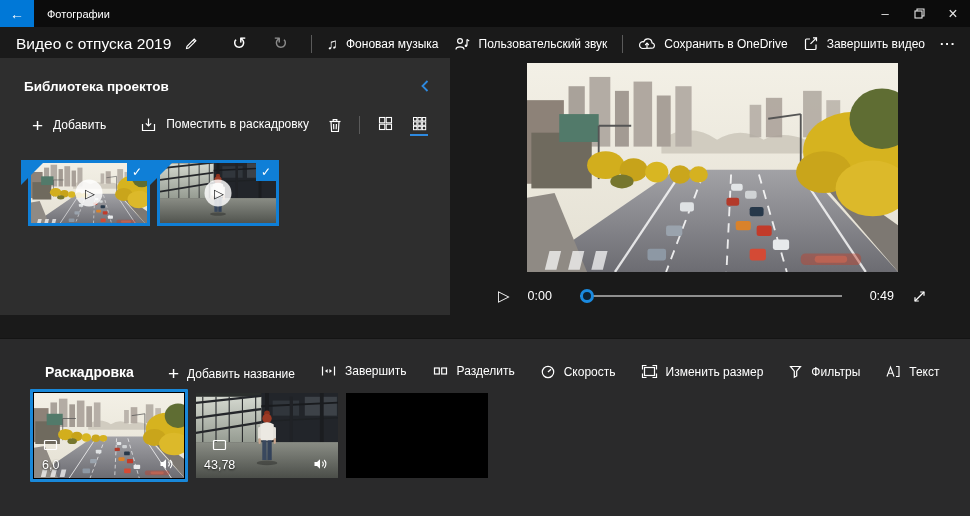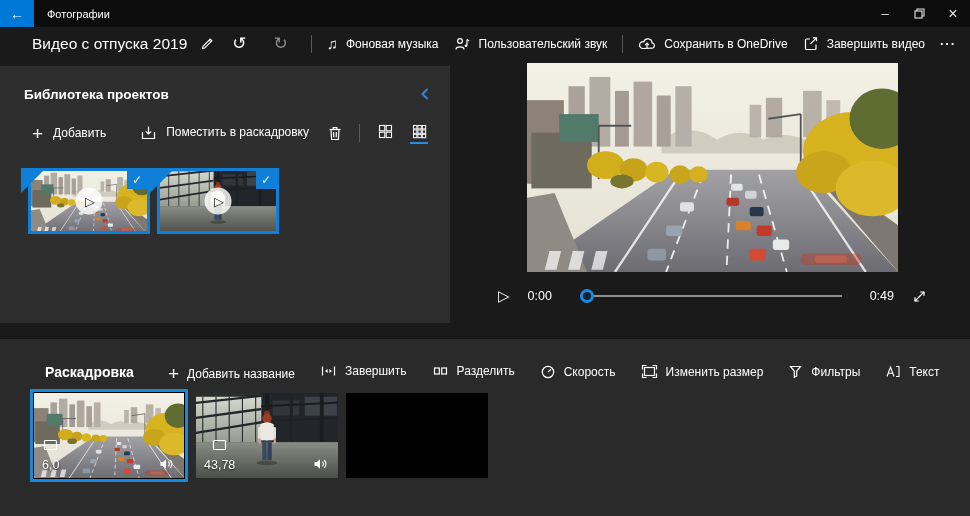--- a/index.html
+++ b/index.html
@@ -15,32 +15,32 @@
 
   
   .titlebar { position:absolute; top:0; left:0; right:0; height:27px; background:#0c0c0c; display:flex; align-items:center; }
   .back-btn { width:34px; height:27px; background:#0078d7; display:flex; align-items:center; justify-content:center; font-size:14px; cursor:default; }
   .app-title { margin-left:13px; font-size:11px; color:#fff; }
   .win-controls { margin-left:auto; display:flex; height:27px; }
   .win-btn { width:34px; height:27px; display:flex; align-items:center; justify-content:center; font-size:13px; color:#e6e6e6; }
 
   
   .header { position:absolute; top:27px; left:0; right:0; height:33px; display:flex; align-items:center; }
-  .project-title { margin-left:32px; font-size:15.5px; }
+  .project-title { margin-left:16px; font-size:15.5px; }
   .pencil-btn { margin-left:12px; }
   .hdr-tools { margin-left:auto; display:flex; align-items:center; gap:15px; padding-right:14px; }
   .tool-btn { display:flex; align-items:center; gap:8px; font-size:12px; white-space:nowrap; }
   .glyph-undo { font-size:17px; line-height:1; }
   .glyph-redo { font-size:17px; line-height:1; color:#8b8b8b; }
   .glyph-music { font-size:15px; line-height:1; }
   .vdiv { width:1px; height:18px; background:#5a5a5a; }
   .more-btn { font-size:13px; letter-spacing:1px; font-weight:bold; }
 
   
-  .library { position:absolute; top:66px; left:0; width:450px; height:257px; background:#2e2e2e; }
+  .library { position:absolute; top:58px; left:0; width:450px; height:257px; background:#2e2e2e; }
   .lib-header { display:flex; align-items:center; justify-content:space-between; padding:20px 18px 0 24px; }
   .lib-title { font-size:13.5px; font-weight:bold; }
   .lib-toolbar { display:flex; align-items:center; margin-top:20px; padding:0 22px 0 32px; }
   .lib-add { display:flex; align-items:center; gap:10px; font-size:12px; }
   .plus-glyph { font-size:19px; font-weight:normal; line-height:1; }
   .lib-place { display:flex; align-items:flex-start; gap:9px; font-size:12px; margin-left:auto; }
   .lib-trash { margin-left:18px; }
   .lib-toolbar .vdiv { margin-left:16px; }
   .grid-btn { margin-left:16px; display:flex; flex-direction:column; align-items:center; gap:3px; }
   .grid-btn .bar { width:18px; height:2px; background:transparent; }

